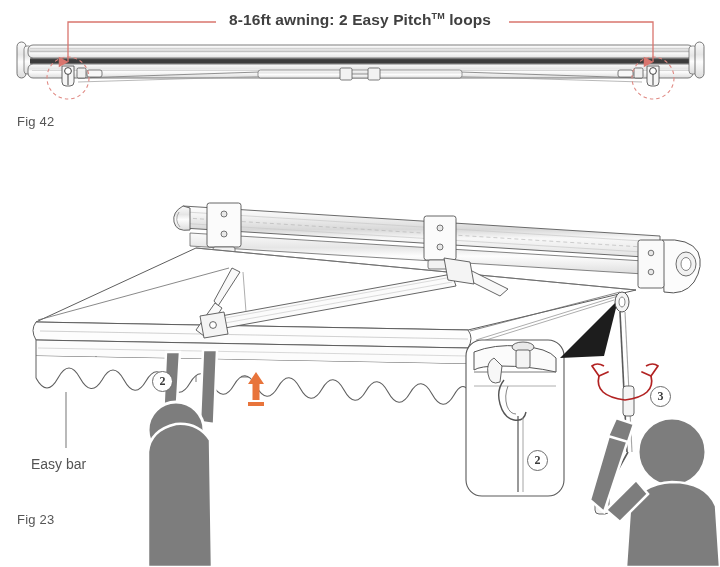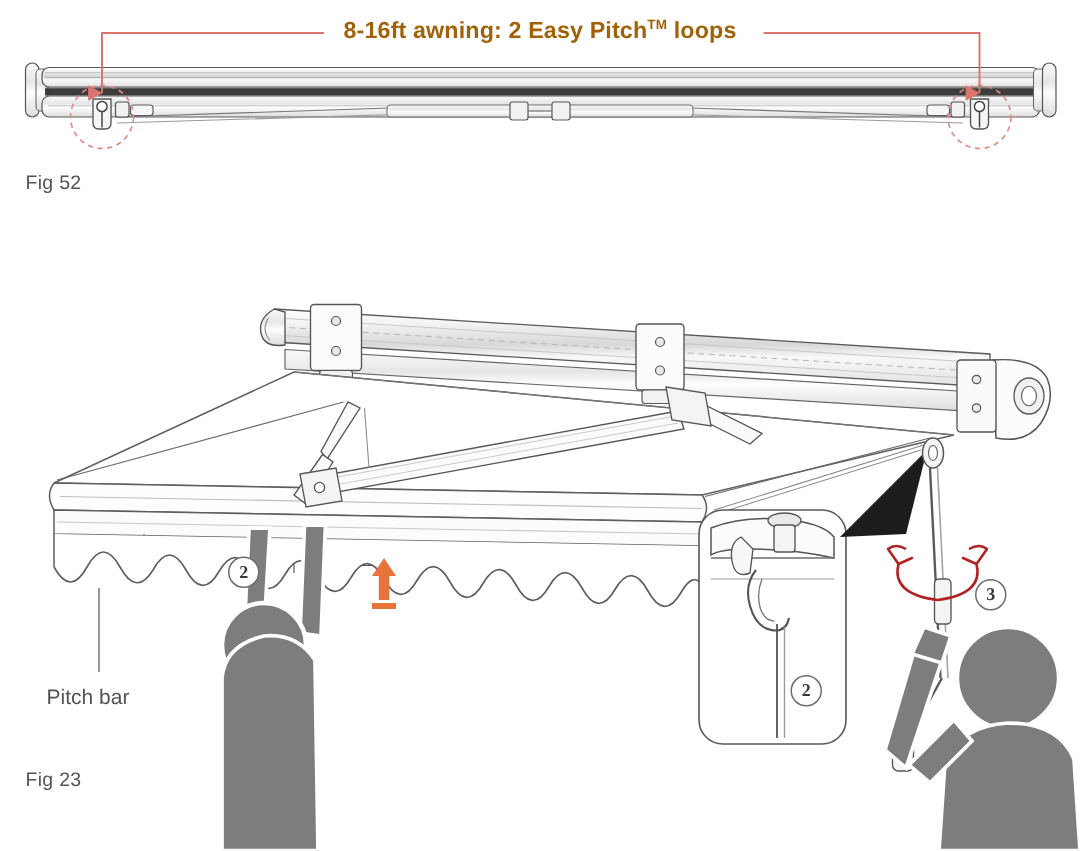--- a/index.html
+++ b/index.html
@@ -47,21 +47,21 @@
     color: #545454;
     white-space: nowrap;
   }
   #loops-caption {
     position: absolute;
     left: 0; top: 11px;
     width: 720px;
     text-align: center;
     font-size: 15.5px;
     font-weight: 600;
-    color: #a16207;
+    color: #404040;
     white-space: nowrap;
     letter-spacing: 0.1px;
   }
   #loops-caption .tm {
     font-size: 9px;
     vertical-align: super;
     font-weight: 600;
   }
   .callout-num {
     position: absolute;
@@ -366,25 +366,25 @@
       <path d="M604,512 L590,500 L610,432 L628,440 Z" fill="#7d7d7d" stroke="#ffffff" stroke-width="2.5"></path>
 
       <path d="M608,436 L628,442 L634,424 L616,418 Z" fill="#7d7d7d" stroke="#ffffff" stroke-width="2.5"></path>
     </g>
   </svg>
 
   <div id="loops-caption">
     <span>8-16ft awning: 2 Easy Pitch</span><span class="tm">TM</span><span> loops</span>
   </div>
 
-  <div class="fig-label" id="fig42-label">Fig 52</div>
+  <div class="fig-label" id="fig42-label">Fig 42</div>
 
   <div class="fig-label" id="fig43-label">Fig 23</div>
 
-  <div id="front-bar-label">Pitch bar</div>
+  <div id="front-bar-label">Easy bar</div>
 
   <div class="callout-num" id="callout-2-main">2</div>
 
   <div class="callout-num" id="callout-2-inset">2</div>
 
   <div class="callout-num" id="callout-3">3</div>
 
 </div>
 
 </body></html>

